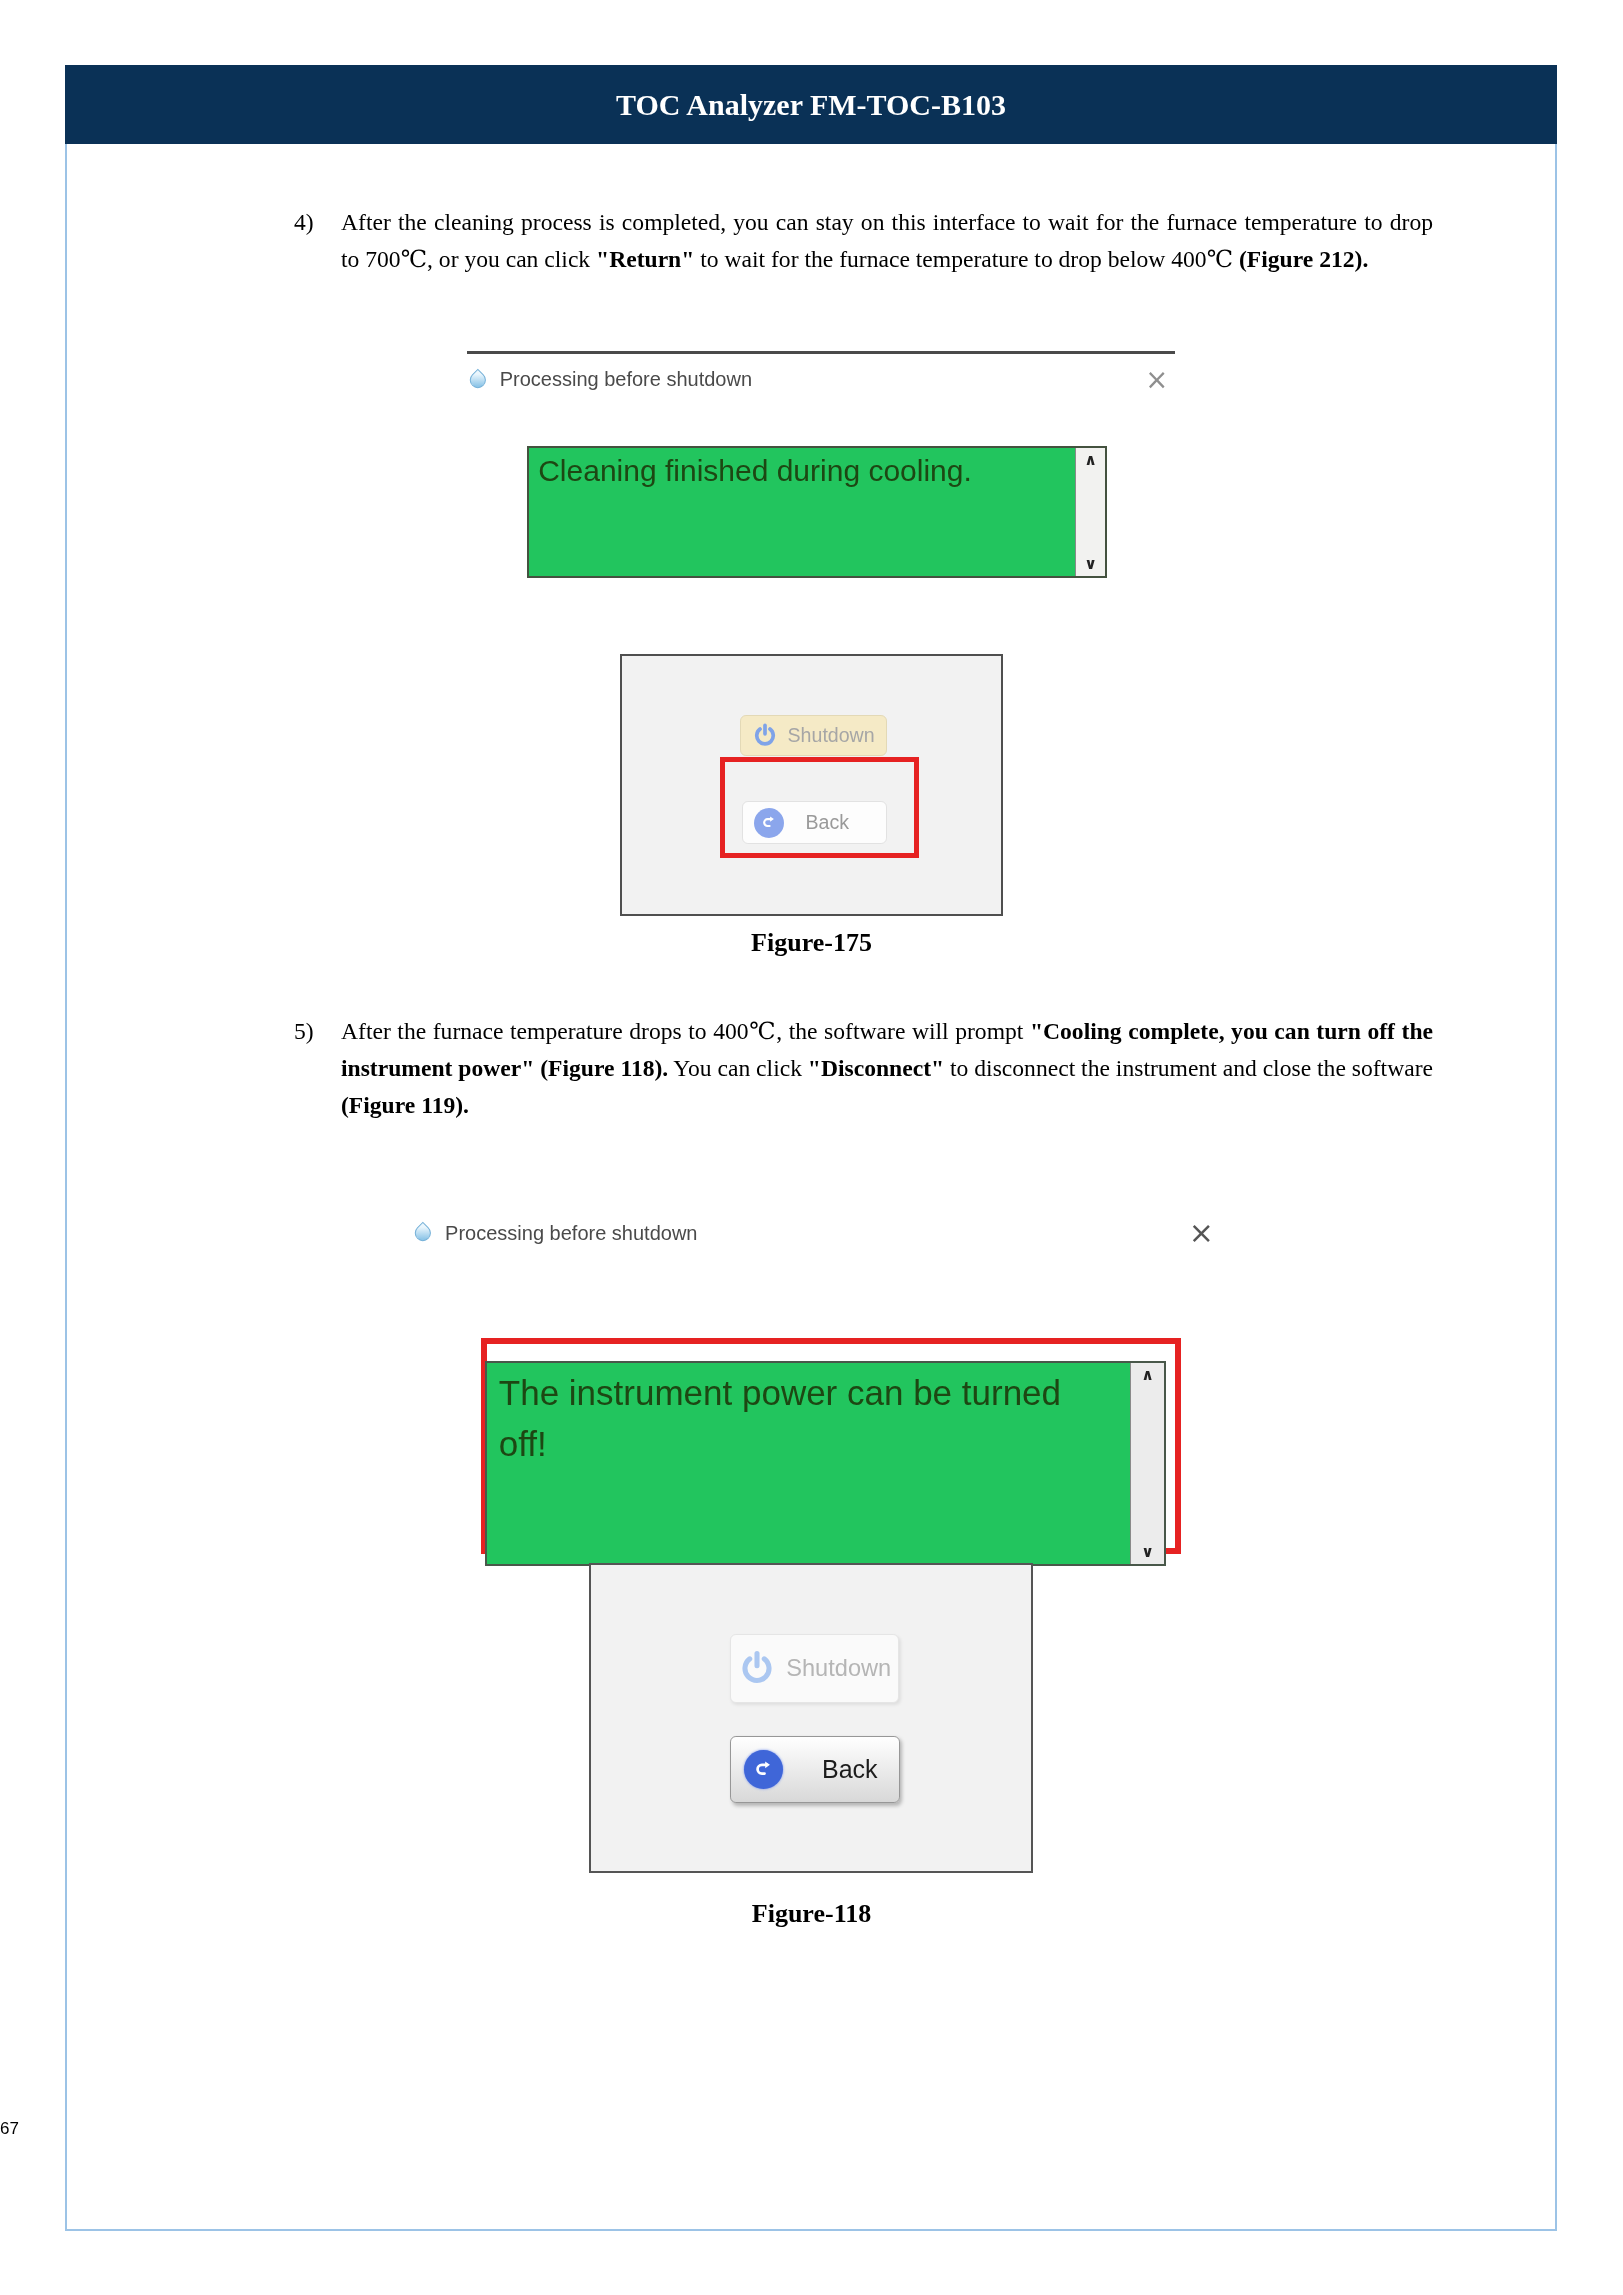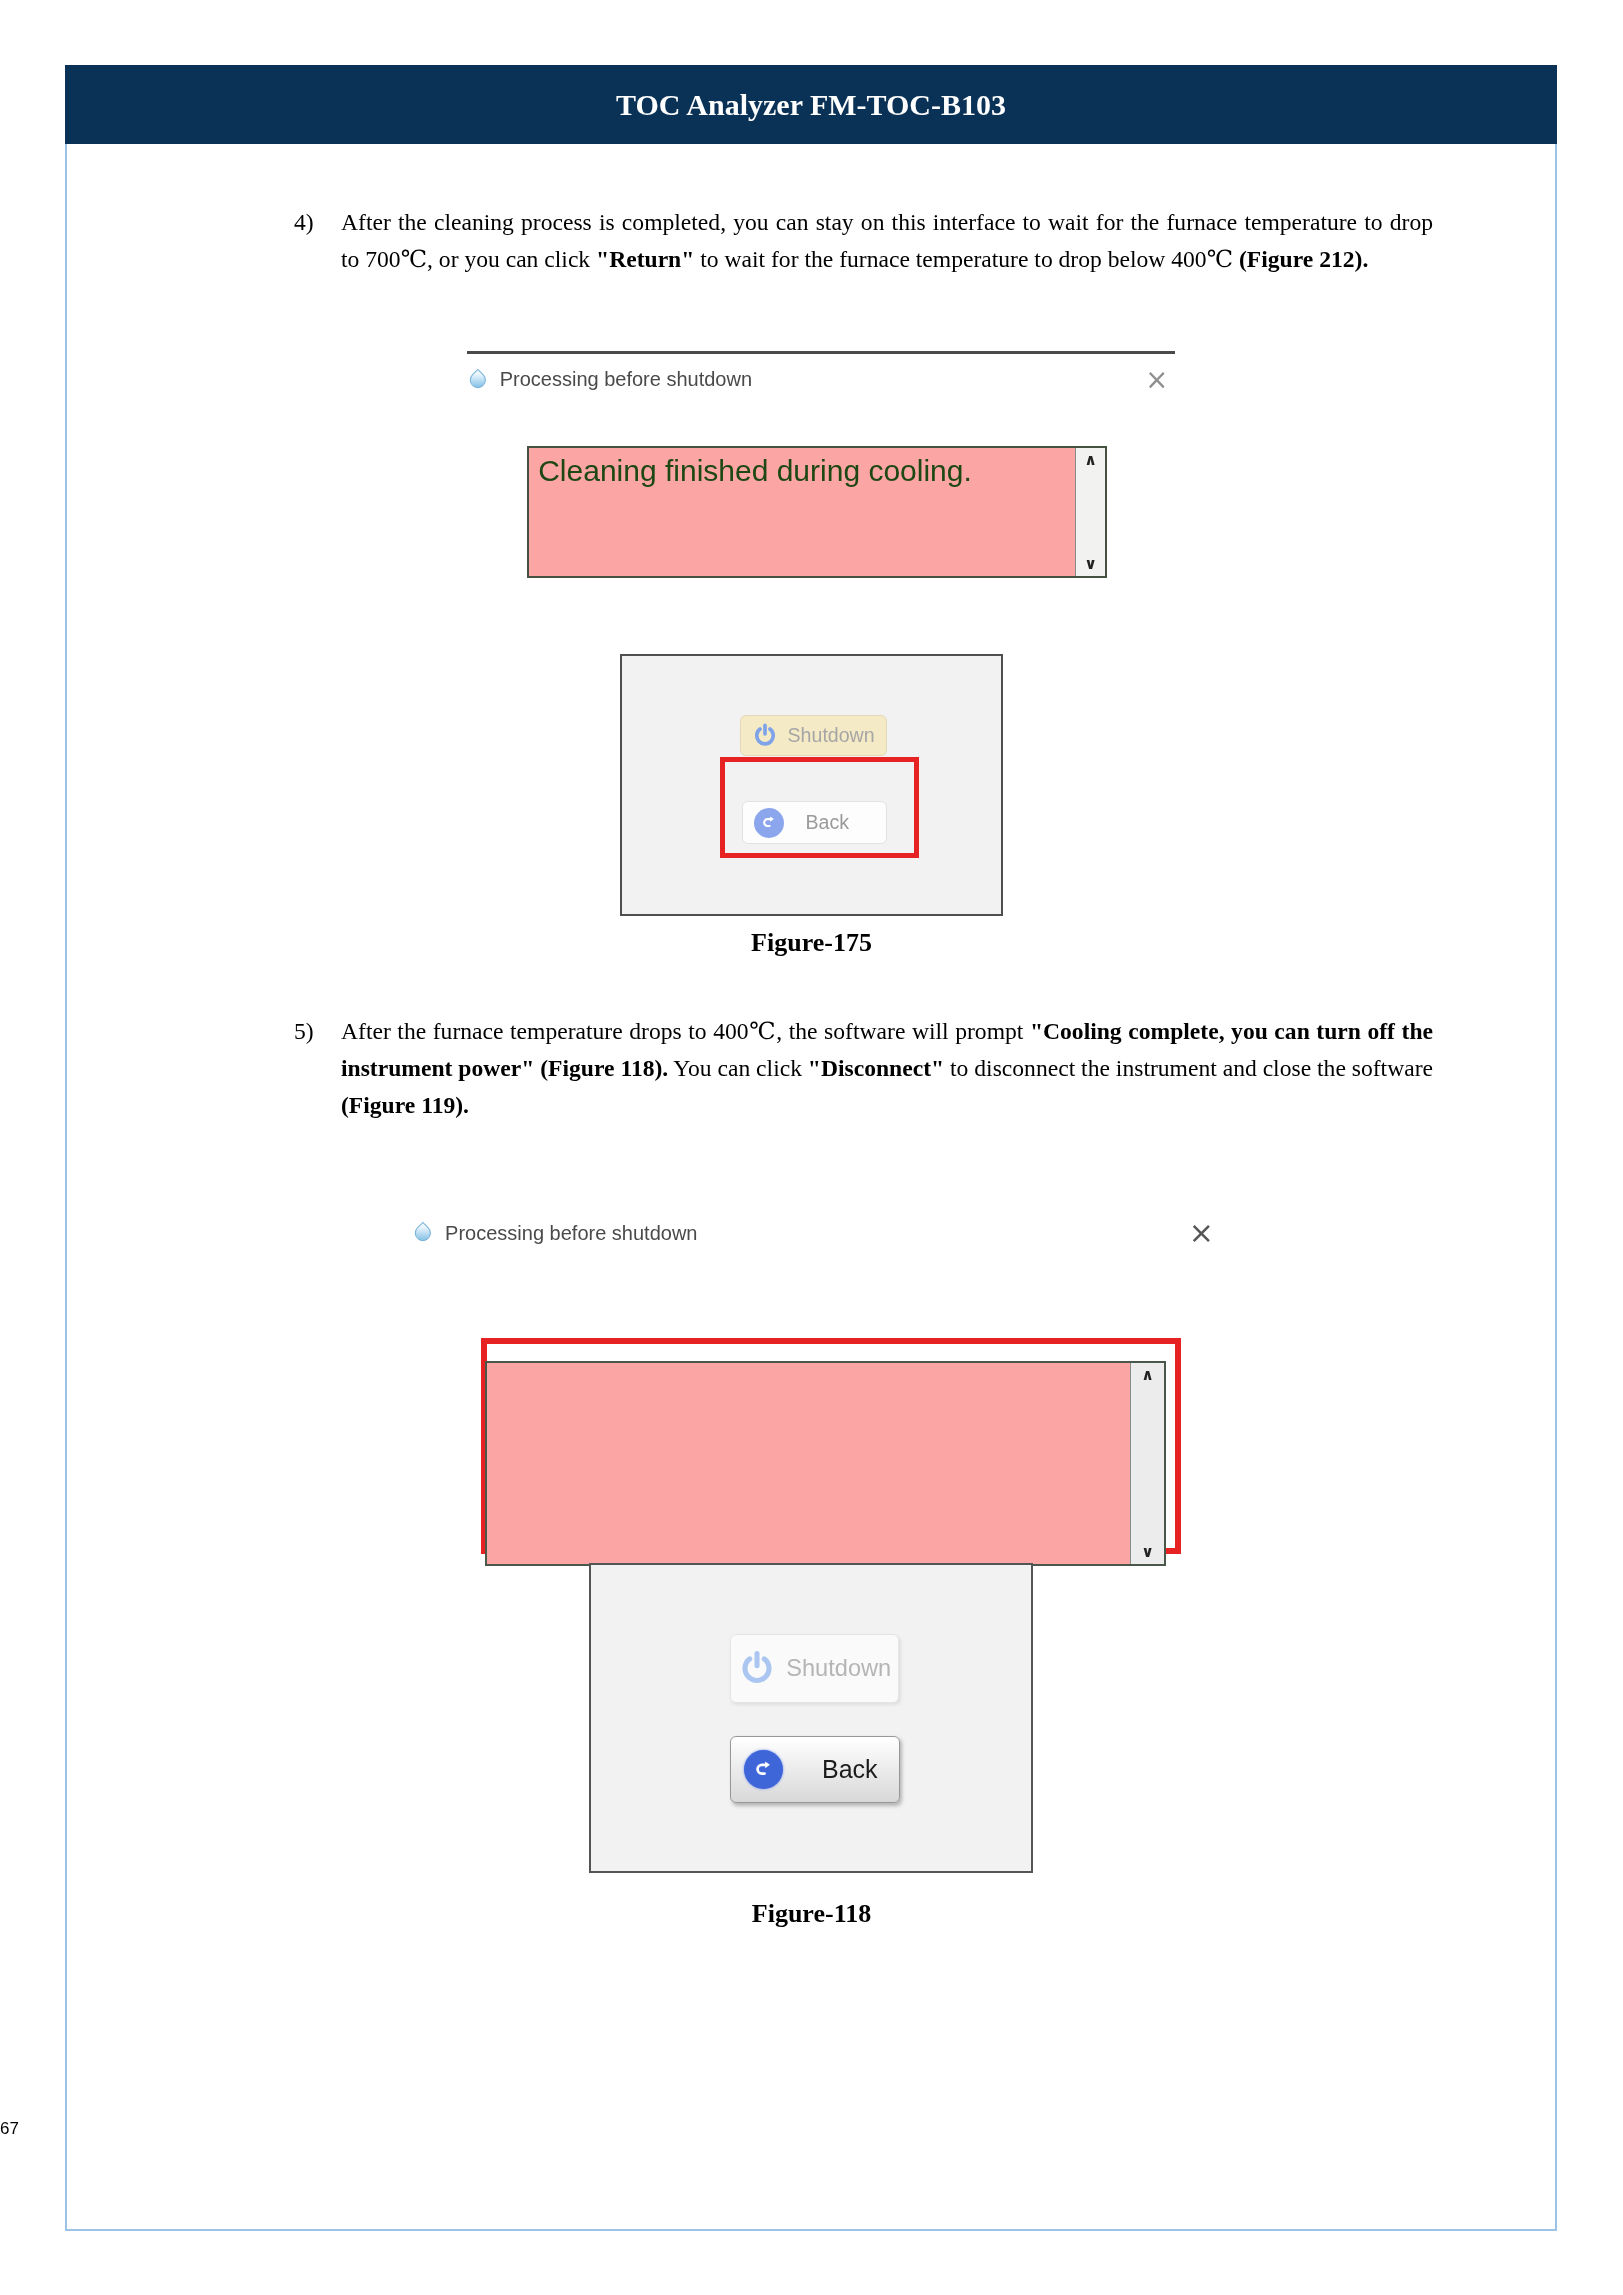--- a/index.html
+++ b/index.html
@@ -51,21 +51,21 @@
   .droplet-wrap { width:22px; height:26px; position:relative; flex:none; }
   .droplet {
     position:absolute; left:2.6px; top:5.2px; width:15.7px; height:15.7px;
     background:linear-gradient(135deg,#eaf6fd 20%,#8fc6e8 80%);
     border:1.3px solid #74b0d8; border-radius:0 50% 50% 50%;
     transform:rotate(45deg);
   }
   .wtitle { font-size:20px; color:#4a4a4a; margin-left:10.5px; white-space:nowrap; }
   .close-x { margin-left:auto; color:#8f8f8f; font-size:27.5px; line-height:1; font-family:"DejaVu Sans", sans-serif; }
 
-  .green-box { position:absolute; background:#fca5a5; border:2px solid #44523f; }
+  .green-box { position:absolute; background:#22c55e; border:2px solid #44523f; }
   .green-text { position:absolute; color:#1d4713; }
   .scrollbar {
     position:absolute; top:0; right:0; bottom:0; background:#f2f2f0;
     border-left:1.3px solid #8a8a8a; display:flex; flex-direction:column;
     justify-content:space-between; align-items:center; padding:3.9px 0;
   }
   .scroll-arrow {
     font-family:"DejaVu Sans", sans-serif; font-weight:bold; color:#222;
     font-size:15.7px; line-height:1;
   }
@@ -189,20 +189,21 @@
   <div class="titlebar">
     <div class="droplet-wrap">
         <div class="droplet"></div>
       </div>
     <div class="wtitle">Processing before shutdown</div>
     <div class="close-x">×</div>
   </div>
 
   <div class="red-rect"></div>
   <div class="green-box">
+    <div class="green-text">The instrument power can be turned off!</div>
     <div class="scrollbar">
       <div class="scroll-arrow">∧</div>
       <div class="scroll-arrow">∨</div>
     </div>
   </div>
 
   <div class="grey-panel">
     <div class="btn btn-shutdown118">
       <svg class="power-svg" width="38" height="38" viewBox="0 0 24 24">
         <path d="M12 2.2 V10" stroke="#abc7f1" stroke-width="3.2" stroke-linecap="round" fill="none"></path>

